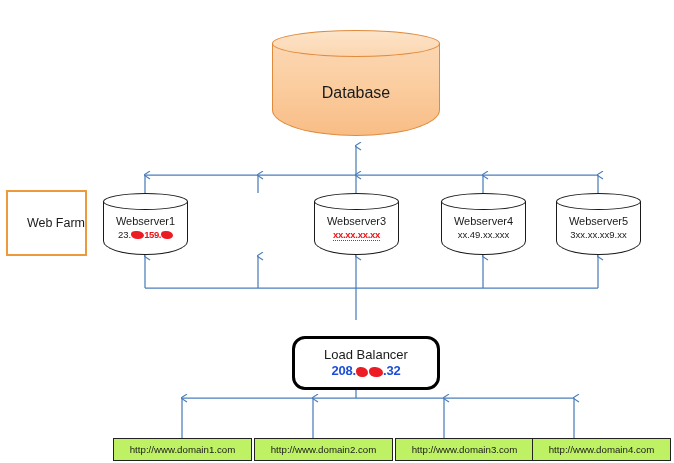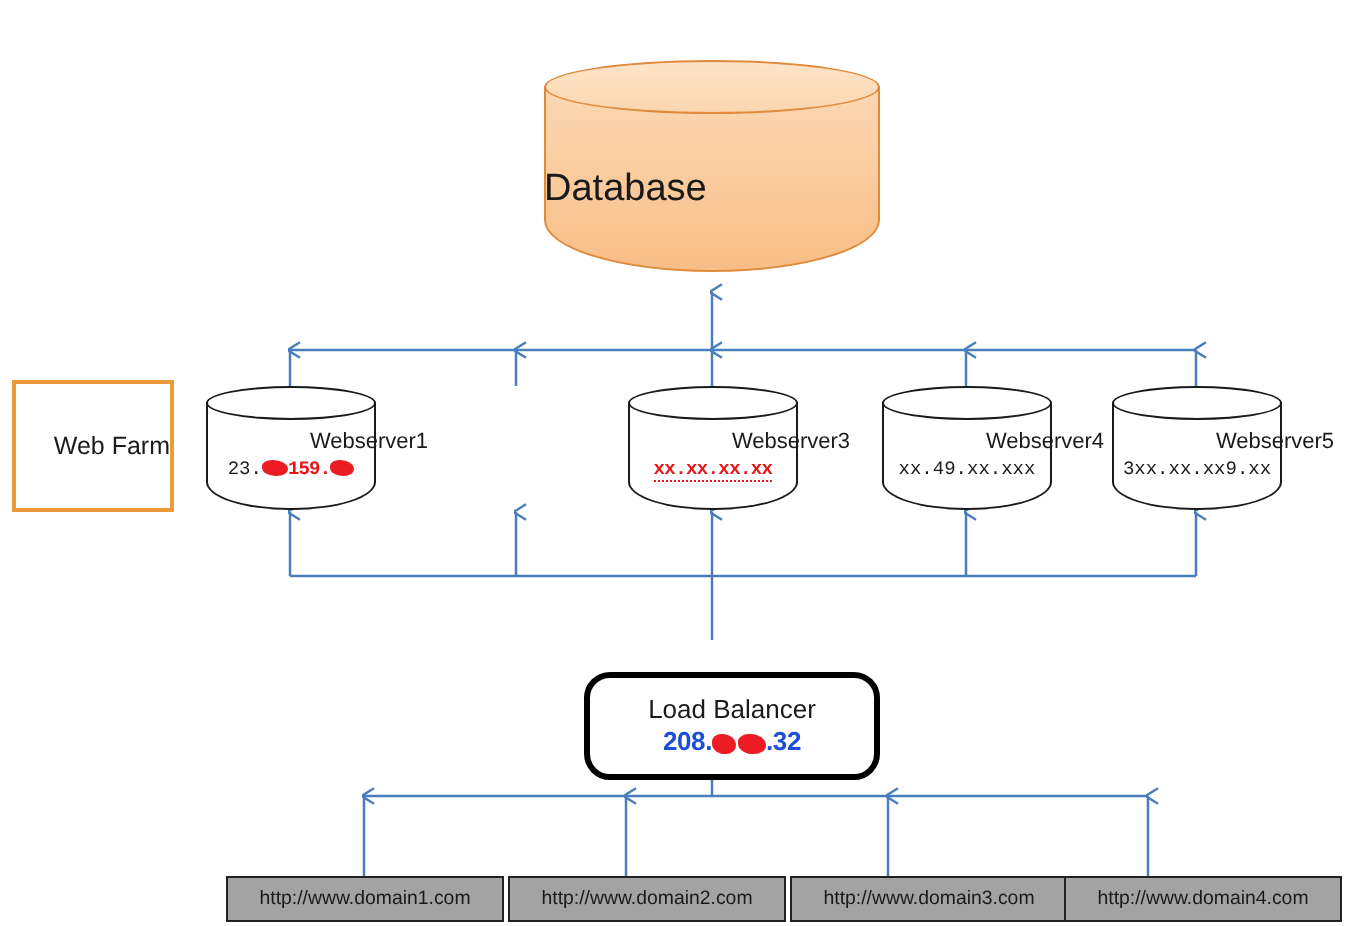--- a/index.html
+++ b/index.html
@@ -43,21 +43,22 @@
     width: 168px; height: 27px;
     box-sizing: border-box;
     background: linear-gradient(to bottom, #fde4c9, #fbd6b0);
     border: 1.4px solid #e08a3c;
     border-radius: 50%;
   }
   #database .db-label {
     position: absolute;
     left: 0; top: 54px;
     width: 168px;
-    font-size: 19px;
+    text-align: center;
+    font-size: 16px;
     color: #1a1a1a;
   }
 
   
   #web-farm {
     position: absolute;
     left: 6px; top: 190px;
     width: 81px; height: 66px;
     box-sizing: border-box;
     border: 2.4px solid #ed9a3d;
@@ -97,30 +98,28 @@
     border-radius: 50%;
   }
   .server .sv-name {
     position: absolute;
     left: 0; top: 22px;
     width: 85px;
     text-align: center;
     font-size: 11px;
     color: #1a1a1a;
     white-space: nowrap;
-    padding-left: 39px;
   }
   .server .sv-ip {
     position: absolute;
     left: 0; top: 36px;
     width: 85px;
     text-align: center;
     font-size: 9.5px;
     white-space: nowrap;
-    font-family: Liberation Mono, monospace;
   }
   .ip-plain  { color: #1a1a1a; }
   .ip-red    { color: #e8161a; font-weight: bold; letter-spacing: -0.4px; }
   .ip-link   { color: #1a1a1a; border-bottom: 1.5px dotted #2ba02b; }
   .ip-redact { color: #e8161a; font-weight: bold; border-bottom: 1.5px dotted #e8161a; letter-spacing: -0.3px; text-align: right; }
   .scribble {
     display: inline-block;
     background: #ec1c24;
     border-radius: 40% 60% 45% 55%;
     vertical-align: middle;
@@ -154,21 +153,21 @@
     letter-spacing: -0.2px;
   }
 
   
   .domain-box {
     position: absolute;
     top: 438px;
     height: 23px;
     box-sizing: border-box;
     border: 1.1px solid #222222;
-    background: #a3a3a3;
+    background: #bef264;
     display: flex;
     align-items: center;
     justify-content: center;
     font-size: 9.7px;
     color: #1a1a1a;
     white-space: nowrap;
   }
 
   
   #wires {

